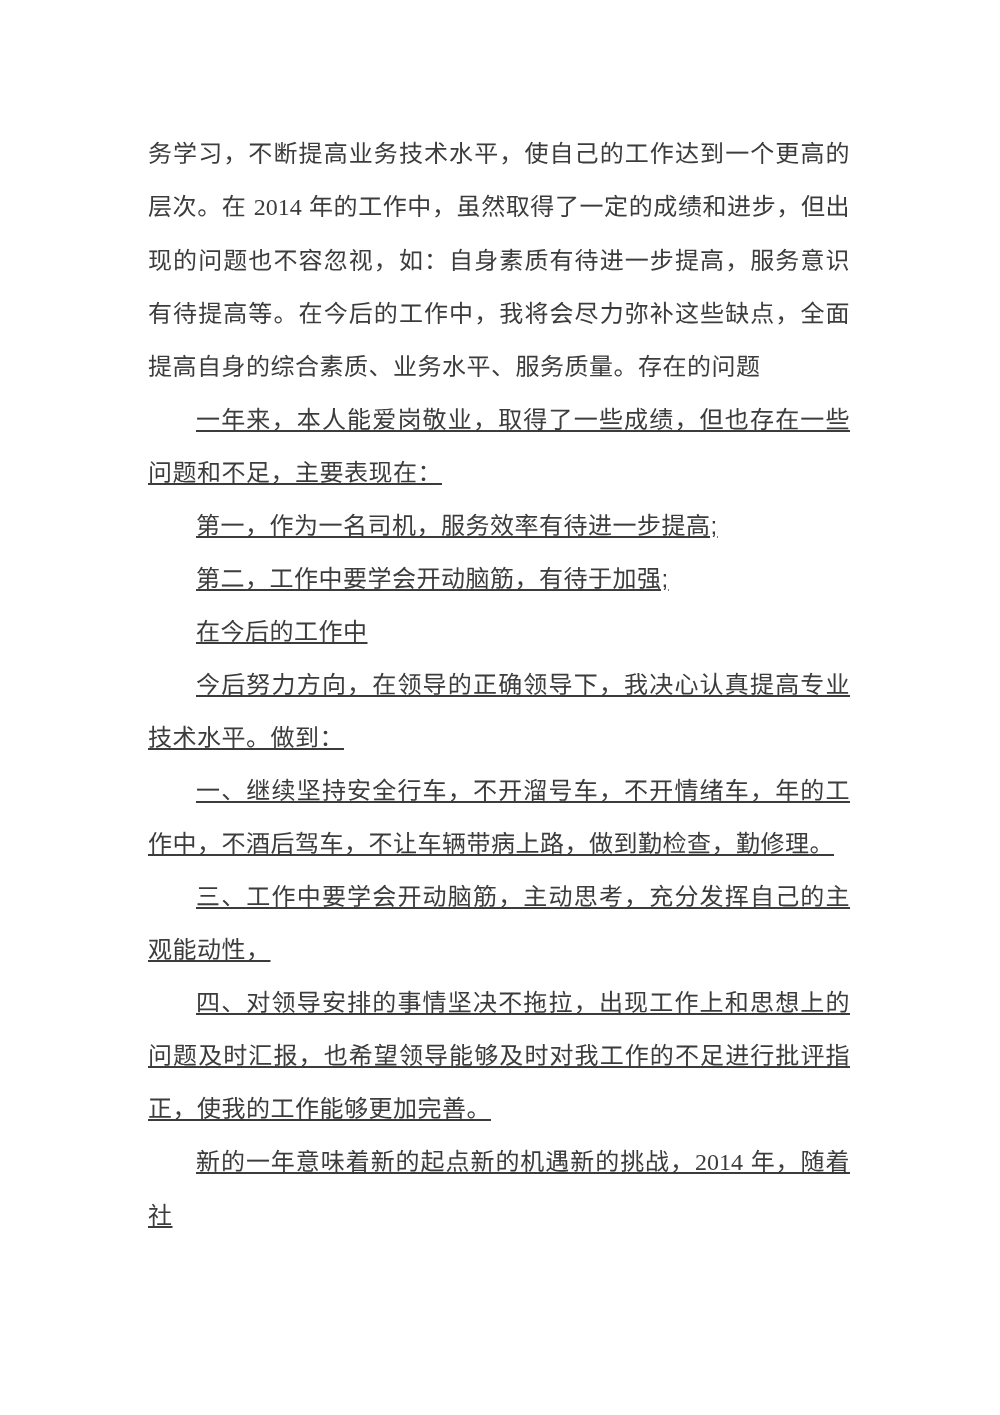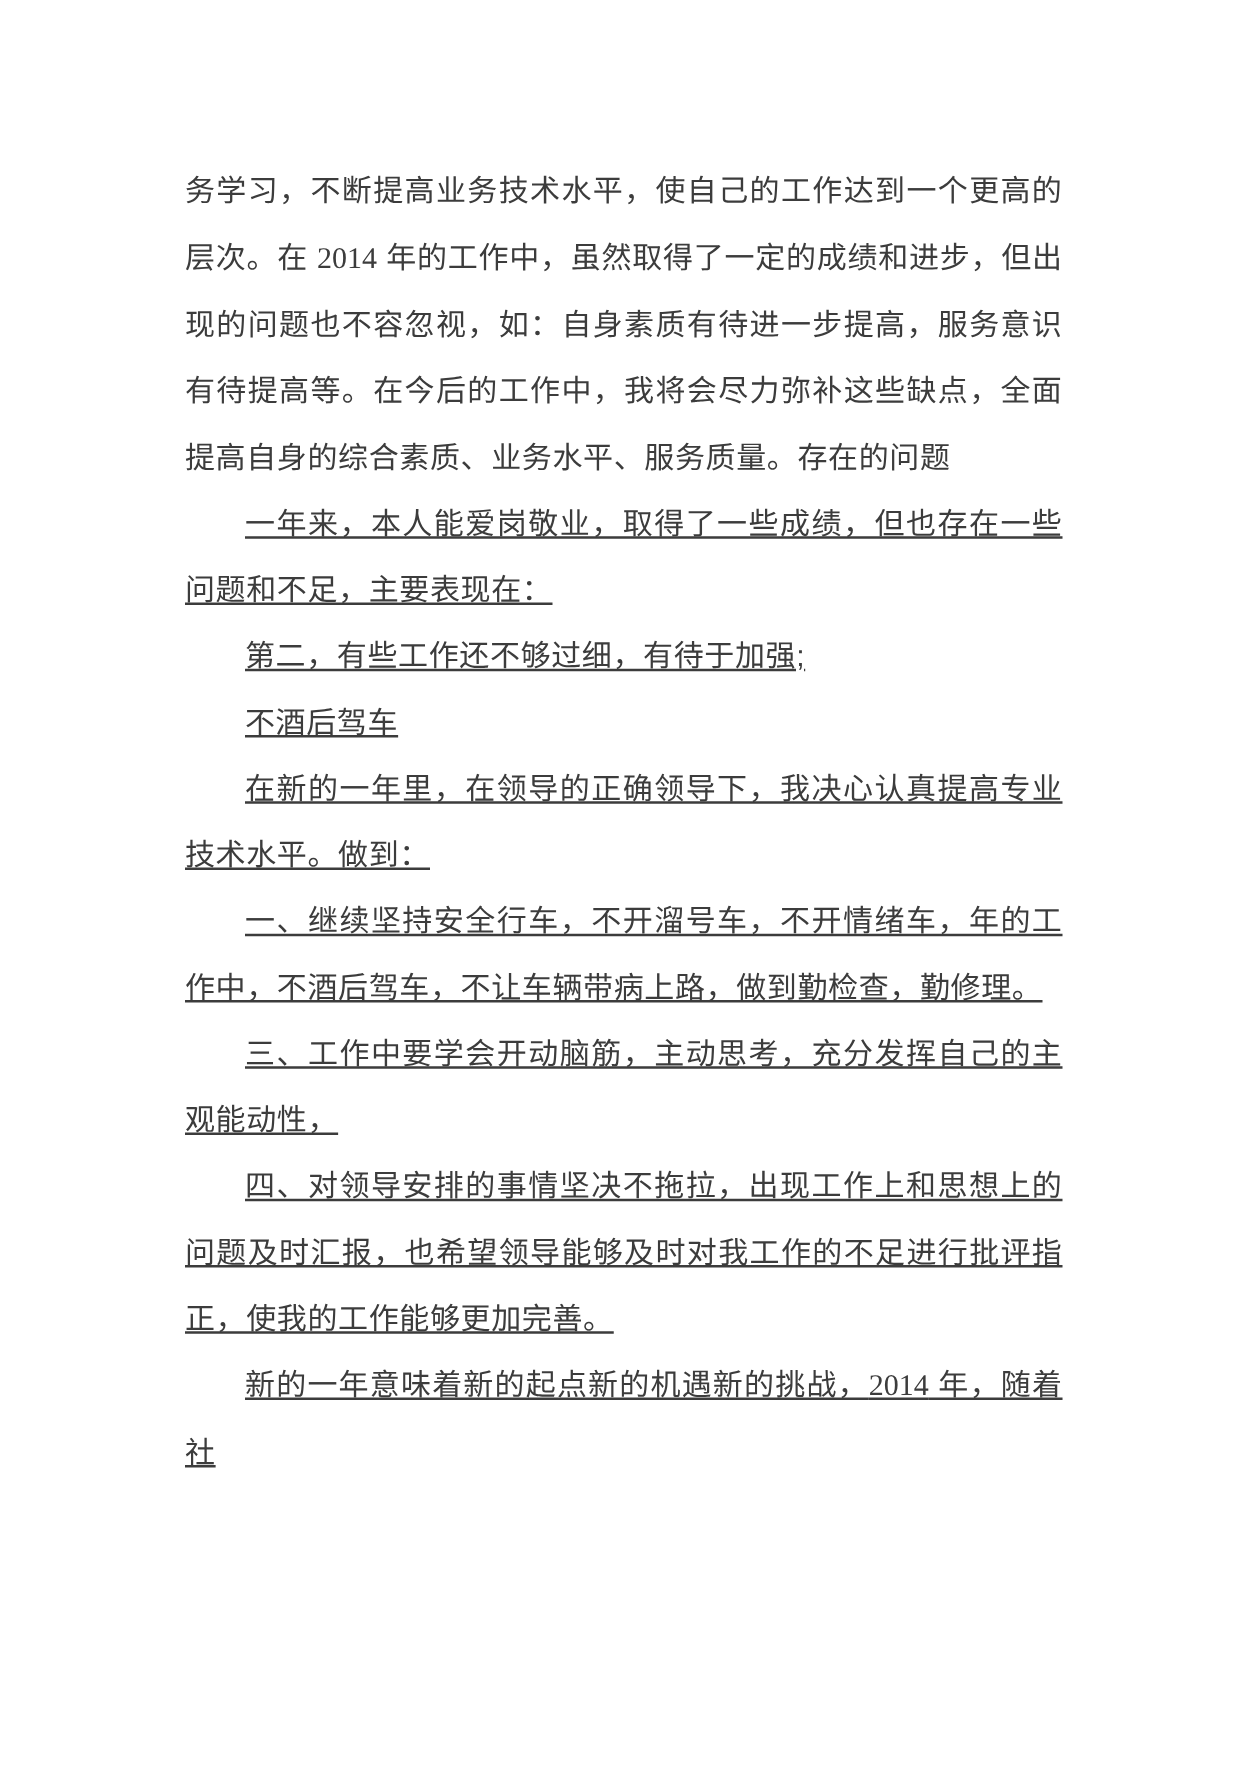--- a/index.html
+++ b/index.html
@@ -38,21 +38,22 @@
     letter-spacing: 0;
   }
 </style>
 </head>
 <body>
 
 <div class="page">
   <div class="doc-body" style="color: rgb(60, 60, 60);">
       <p>务学习，不断提高业务技术水平，使自己的工作达到一个更高的层次。在 <span class="num">2014</span> 年的工作中，虽然取得了一定的成绩和进步，但出现的问题也不容忽视，如：自身素质有待进一步提高，服务意识有待提高等。在今后的工作中，我将会尽力弥补这些缺点，全面提高自身的综合素质、业务水平、服务质量。存在的问题</p>
       <p class="indent">一年来，本人能爱岗敬业，取得了一些成绩，但也存在一些问题和不足，主要表现在：</p>
-      <p class="indent">第二，有些工作还不够过细，有待于加强;</p>
-      <p class="indent">不酒后驾车</p>
-      <p class="indent">在新的一年里，在领导的正确领导下，我决心认真提高专业技术水平。做到：</p>
+      <p class="indent">第一，作为一名司机，服务效率有待进一步提高;</p>
+      <p class="indent">第二，工作中要学会开动脑筋，有待于加强;</p>
+      <p class="indent">在今后的工作中</p>
+      <p class="indent">今后努力方向，在领导的正确领导下，我决心认真提高专业技术水平。做到：</p>
       <p class="indent">一、继续坚持安全行车，不开溜号车，不开情绪车，年的工作中，不酒后驾车，不让车辆带病上路，做到勤检查，勤修理。</p>
       <p class="indent">三、工作中要学会开动脑筋，主动思考，充分发挥自己的主观能动性，</p>
       <p class="indent">四、对领导安排的事情坚决不拖拉，出现工作上和思想上的问题及时汇报，也希望领导能够及时对我工作的不足进行批评指正，使我的工作能够更加完善。</p>
       <p class="indent">新的一年意味着新的起点新的机遇新的挑战，<span class="num">2014</span> 年，随着社</p>
     </div>
 </div>
 
 </body></html>

